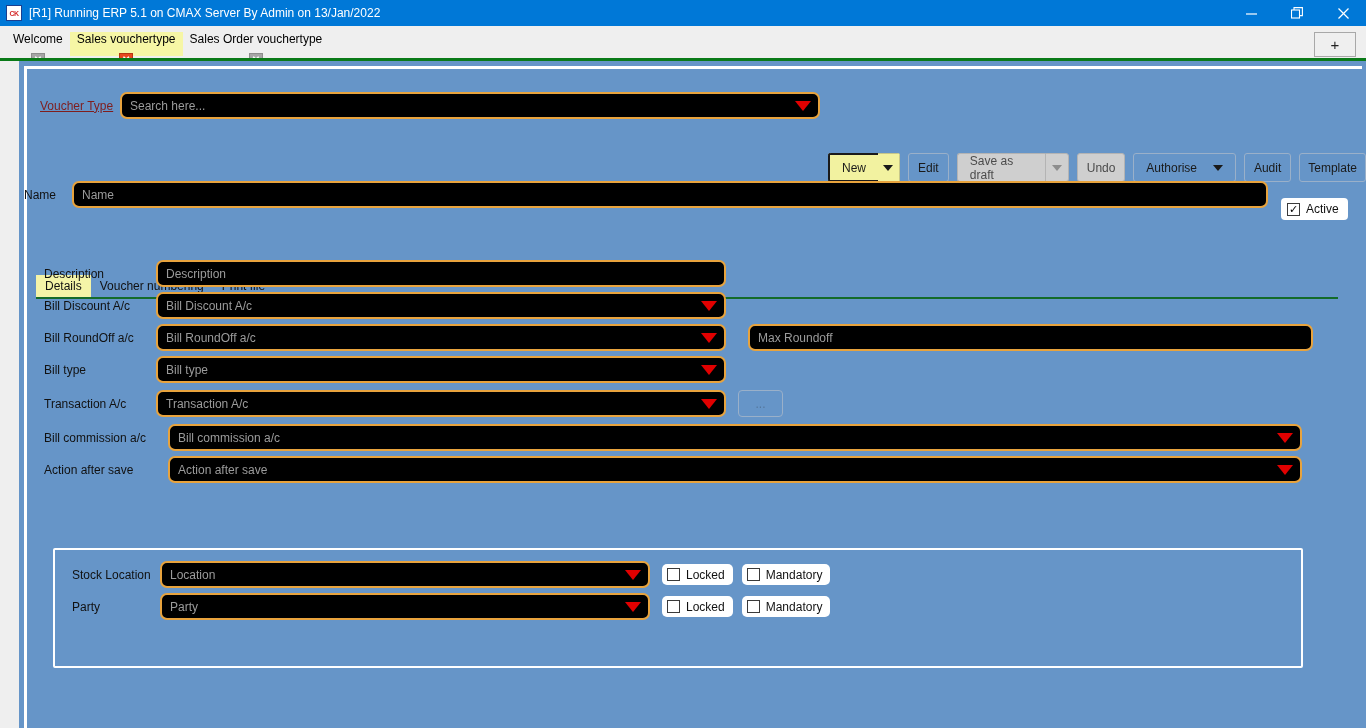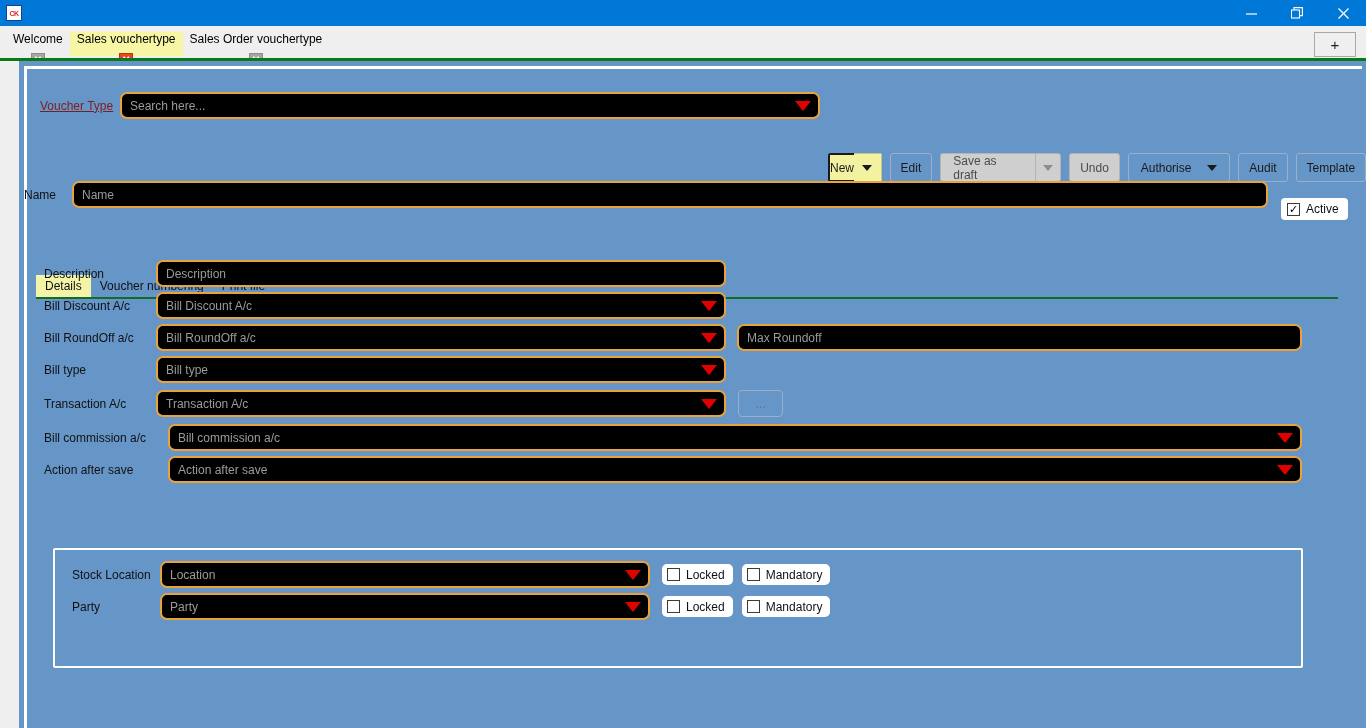--- a/index.html
+++ b/index.html
@@ -140,21 +140,21 @@
   }
   .tbtn.grey { background: #cfcfcf; border-color: #b4b4b4; color: #4b4b4b; }
   #newsplit {
     display: flex; height: 29px;
     border-radius: 3px; overflow: hidden;
   }
   #newbtn {
     background: #f2f2a0;
     border: 2px solid #1a1a1a;
     border-right: none;
-    padding: 0 0;
+    padding: 0 12px;
     display: flex; align-items: center; justify-content: center;
     font-size: 12px; color: #1a1a1a;
   }
   #newarrow {
     background: #f2f2a0;
     border: 1px solid #c6c68a;
     border-left: none;
     width: 28px;
     display: flex; align-items: center; justify-content: center;
   }
@@ -255,20 +255,21 @@
     border: 1px solid #9ab0c9; border-radius: 4px;
     display: flex; align-items: center; justify-content: center;
     font-size: 12px; color: #55779c;
   }
 </style>
 </head>
 <body>
 
 <div id="titlebar">
   <div id="app-icon">CK</div>
+  <div id="title-text">[R1] Running ERP 5.1 on CMAX Server By Admin on 13/Jan/2022</div>
   <div id="wincontrols">
     <div class="winbtn">
       <svg width="11" height="11" viewBox="0 0 11 11">
           <line x1="0" y1="6" x2="11" y2="6" stroke="#fff" stroke-width="1.2"></line>
         </svg>
     </div>
     <div class="winbtn">
       <svg width="12" height="12" viewBox="0 0 12 12">
         <rect x="0.5" y="3" width="8" height="8" fill="none" stroke="#fff" stroke-width="1.1"></rect>
         <polyline points="3,3 3,0.6 11.4,0.6 11.4,8.6 9,8.6" fill="none" stroke="#fff" stroke-width="1.1"></polyline>
@@ -371,21 +372,21 @@
       <span class="caret"></span>
     </div>
   </div>
 
   <div class="frow" style="left:44px; top:263px;">
     <div class="flbl">Bill RoundOff a/c</div>
     <div class="field" style="width:570px;">
       <span class="ph">Bill RoundOff a/c</span>
       <span class="caret"></span>
     </div>
-    <div class="field" style="width:565px; margin-left:11px;">
+    <div class="field" style="width:565px; margin-left:22px;">
       <span class="ph">Max Roundoff</span>
     </div>
   </div>
 
   <div class="frow" style="left:44px; top:295px;">
     <div class="flbl">Bill type</div>
     <div class="field" style="width:570px;">
       <span class="ph">Bill type</span>
       <span class="caret"></span>
     </div>

